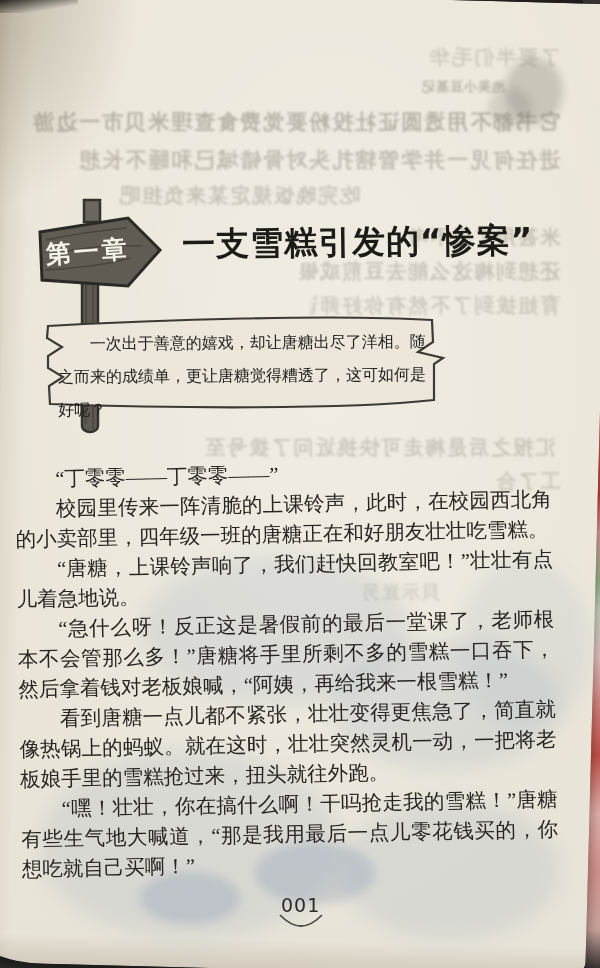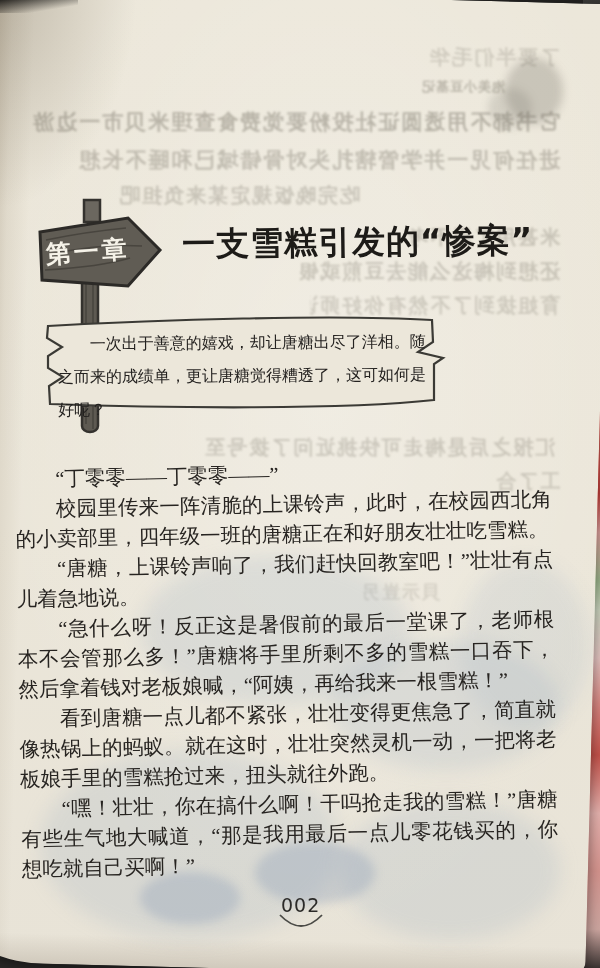--- a/index.html
+++ b/index.html
@@ -141,21 +141,21 @@
 
     <div class="body">
       <p>“丁零零——丁零零——”</p>
       <p>校园里传来一阵清脆的上课铃声，此时，在校园西北角的小卖部里，四年级一班的唐糖正在和好朋友壮壮吃雪糕。</p>
       <p>“唐糖，上课铃声响了，我们赶快回教室吧！”壮壮有点儿着急地说。</p>
       <p>“急什么呀！反正这是暑假前的最后一堂课了，老师根本不会管那么多！”唐糖将手里所剩不多的雪糕一口吞下，然后拿着钱对老板娘喊，“阿姨，再给我来一根雪糕！”</p>
       <p>看到唐糖一点儿都不紧张，壮壮变得更焦急了，简直就像热锅上的蚂蚁。就在这时，壮壮突然灵机一动，一把将老板娘手里的雪糕抢过来，扭头就往外跑。</p>
       <p>“嘿！壮壮，你在搞什么啊！干吗抢走我的雪糕！”唐糖有些生气地大喊道，“那是我用最后一点儿零花钱买的，你想吃就自己买啊！”</p>
     </div>
 
-    <div class="pageno">002</div>
+    <div class="pageno">001</div>
     <svg class="pageno-arc" width="52" height="18" viewBox="0 0 52 18">
       <path d="M5,2 Q26,24 47,2" stroke="#4a4a46" stroke-width="1.8" fill="none"></path>
     </svg>
 
   </div>
 
   <div class="corner-shadow"></div>
 </div>
 
 </body></html>

